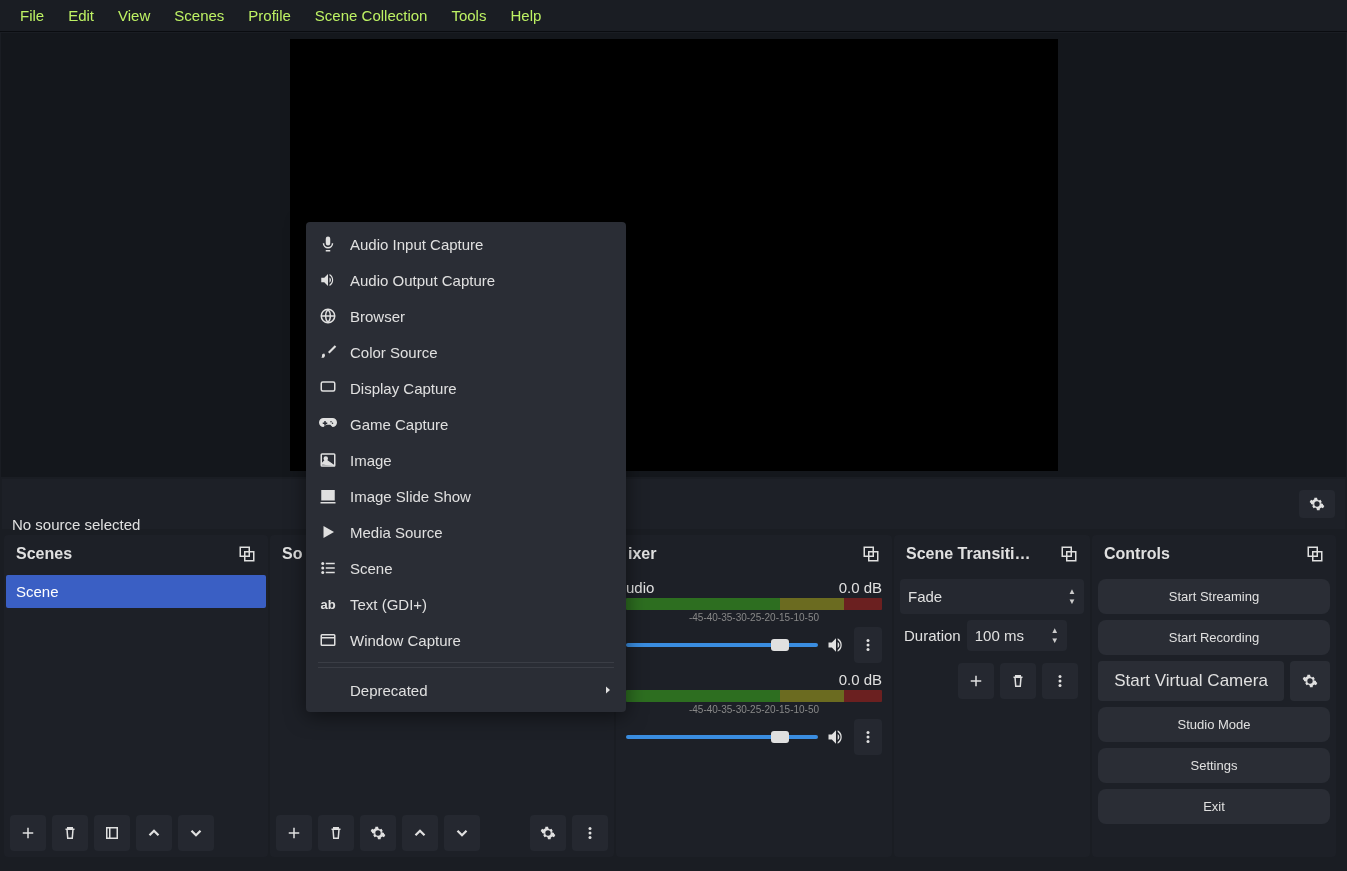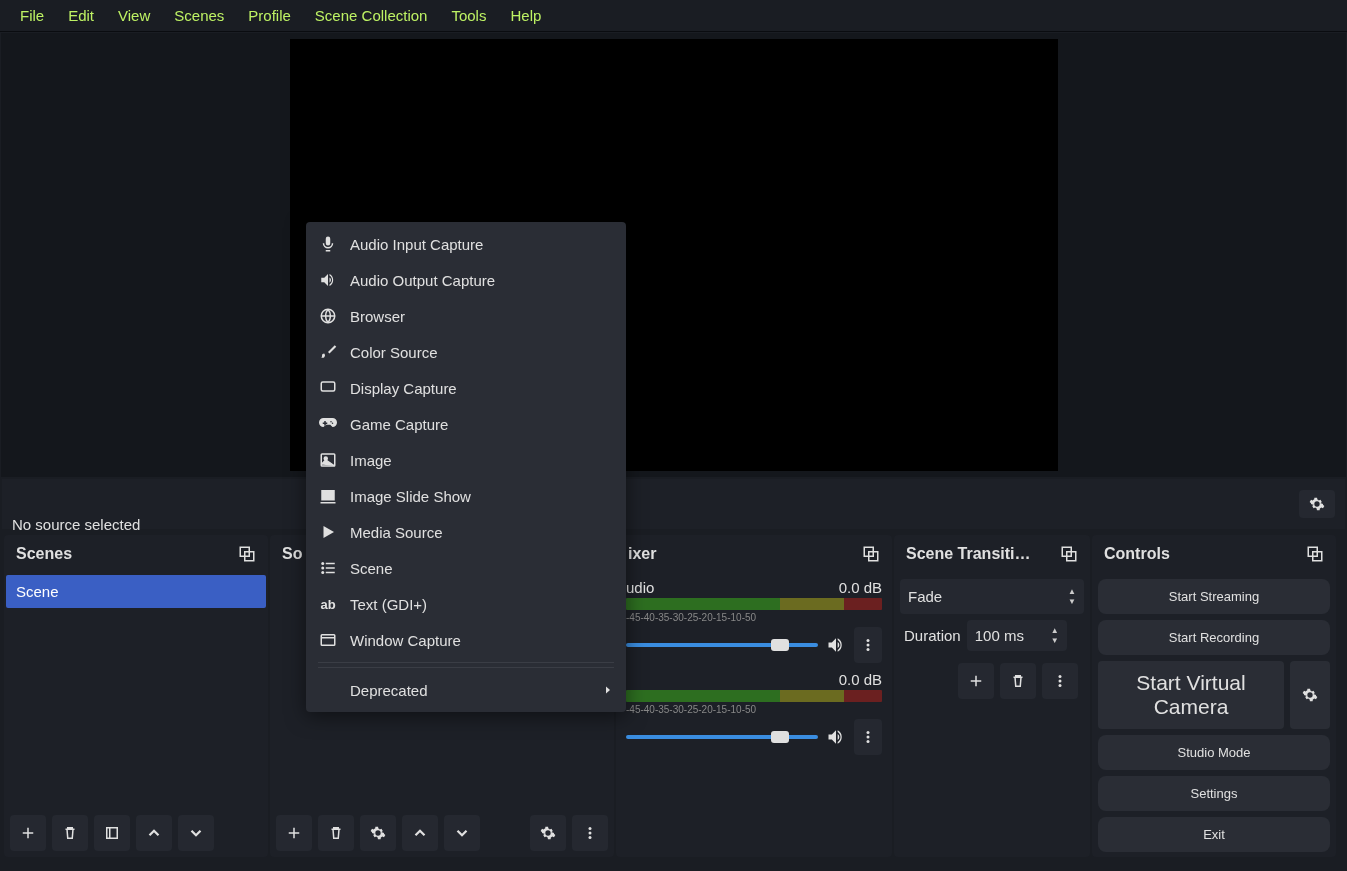--- a/index.html
+++ b/index.html
@@ -21,33 +21,33 @@
 .dock-header { display: flex; align-items: center; padding: 10px 12px; font-weight: 600; font-size: 16px; }
 .dock-header-title { flex: 1; }
 .dock-popout-icon { width: 18px; height: 18px; cursor: pointer; }
 .dock-body { flex: 1; padding: 2px; overflow: hidden; }
 .scene-item { background: #3a5fc4; color: #fff; padding: 8px 10px; border-radius: 2px; font-size: 15px; }
 .dock-toolbar { display: flex; gap: 6px; padding: 6px; }
 .tool-btn { background: #252830; border: none; color: #e0e0e0; width: 36px; height: 36px; border-radius: 4px; display: flex; align-items: center; justify-content: center; cursor: pointer; }
 .mixer-channel { padding: 4px 8px; }
 .mixer-row1 { display: flex; justify-content: space-between; font-size: 15px; margin-bottom: 2px;}
 .meter { height: 12px; background: linear-gradient(to right, #2d6e20 0%, #2d6e20 60%, #6b6b20 60%, #6b6b20 85%, #6b2020 85%, #6b2020 100%); border-radius: 1px; margin-bottom: 2px; }
-.meter-ticks { display: flex; justify-content: flex-start; font-size: 10px; color: #888; }
+.meter-ticks { display: flex; justify-content: center; font-size: 10px; color: #888; }
 .slider-row { display: flex; align-items: center; gap: 8px; margin-top: 4px;}
 .slider-track { flex: 1; height: 4px; background: #3a8de0; position: relative; border-radius: 2px;}
 .slider-thumb { position: absolute; right: 15%; top: -4px; width: 18px; height: 12px; background: #e0e0e0; border-radius: 3px;}
 .more-vert { width: 28px; height: 36px; background: #252830; border-radius: 4px; display: flex; align-items: center; justify-content: center; cursor: pointer;}
 .trans-select { background: #252830; border: none; color: #e0e0e0; padding: 8px; border-radius: 4px; width: 100%; font-size: 15px; display:flex; justify-content:space-between; align-items:center;}
 .trans-row { display: flex; align-items: center; gap: 6px; padding: 6px 4px;}
 .trans-label { font-size: 15px; }
 .trans-input { background: #252830; border: none; color: #e0e0e0; padding: 6px 8px; border-radius: 4px; width: 100px; font-size: 15px; display:flex; justify-content:space-between; align-items:center;}
 .trans-btns { display: flex; gap: 6px; padding: 6px; justify-content: flex-end;}
 .control-btn { background: #2a2d35; border: none; color: #e0e0e0; padding: 10px; border-radius: 8px; width: 100%; font-size: 13px; cursor: pointer; margin-bottom: 6px;}
 .control-vc-row { display: flex; gap: 6px; margin-bottom: 6px;}
-.control-vc-btn { flex: 1; background: #2a2d35; border: none; color: #e0e0e0; padding: 10px; border-radius: 4px; font-size: 21px; cursor: pointer;}
+.control-vc-btn { flex: 1; background: #2a2d35; border: none; color: #e0e0e0; padding: 10px; border-radius: 4px; font-size: 17px; cursor: pointer;}
 .control-gear { width: 40px; background: #2a2d35; border: none; color: #e0e0e0; border-radius: 4px; display:flex; align-items:center; justify-content:center; cursor: pointer;}
 .context-menu { position: absolute; left: 306px; top: 222px; width: 320px; background: #2a2d35; border-radius: 4px; box-shadow: 0 4px 20px rgba(0,0,0,0.5); z-index: 1000; padding: 4px 0;}
 .ctx-item { display: flex; align-items: center; padding: 8px 12px; gap: 12px; cursor: pointer; font-size: 15px;}
 .ctx-sep { height: 1px; background: #3a3d45; margin: 4px 12px; }
 .ctx-icon { width: 20px; height: 20px; display: flex; align-items: center; justify-content: center; flex-shrink: 0;}
 .ctx-submenu-arrow { margin-left: auto; }
 svg { display: block; }
 .spinner { display: flex; flex-direction: column; gap: 1px; }
 .spinner-btn { font-size: 8px; color: #ccc; cursor: pointer; }
 </style>

